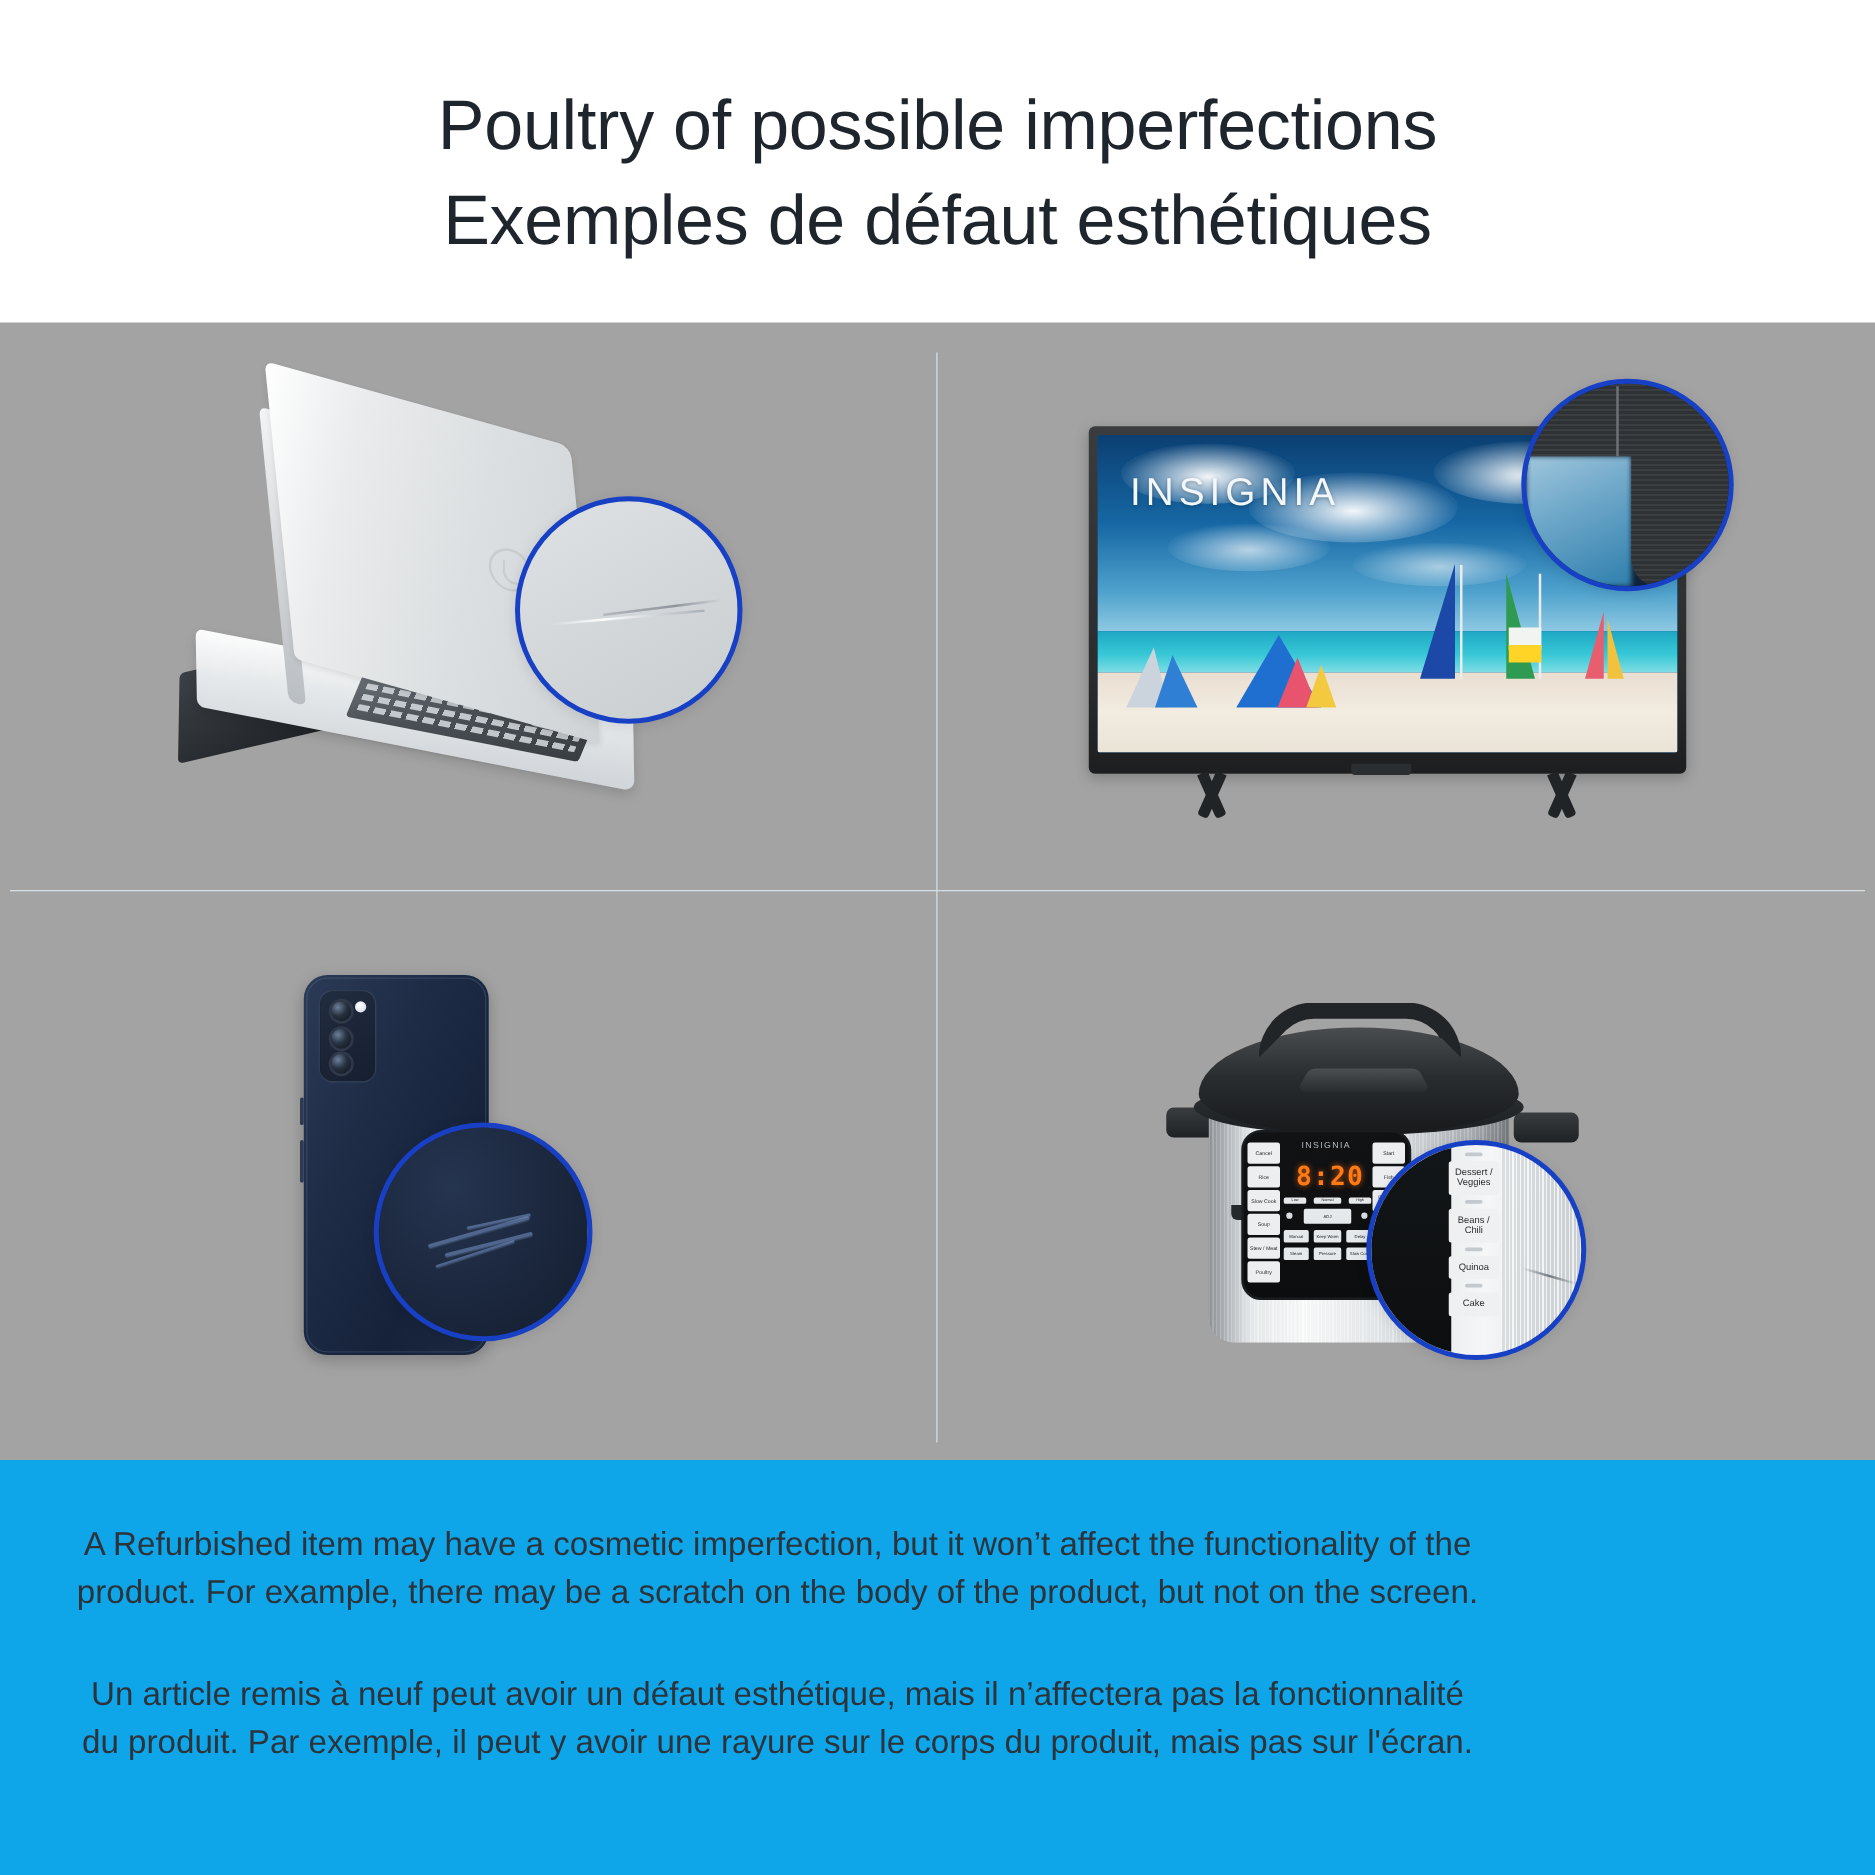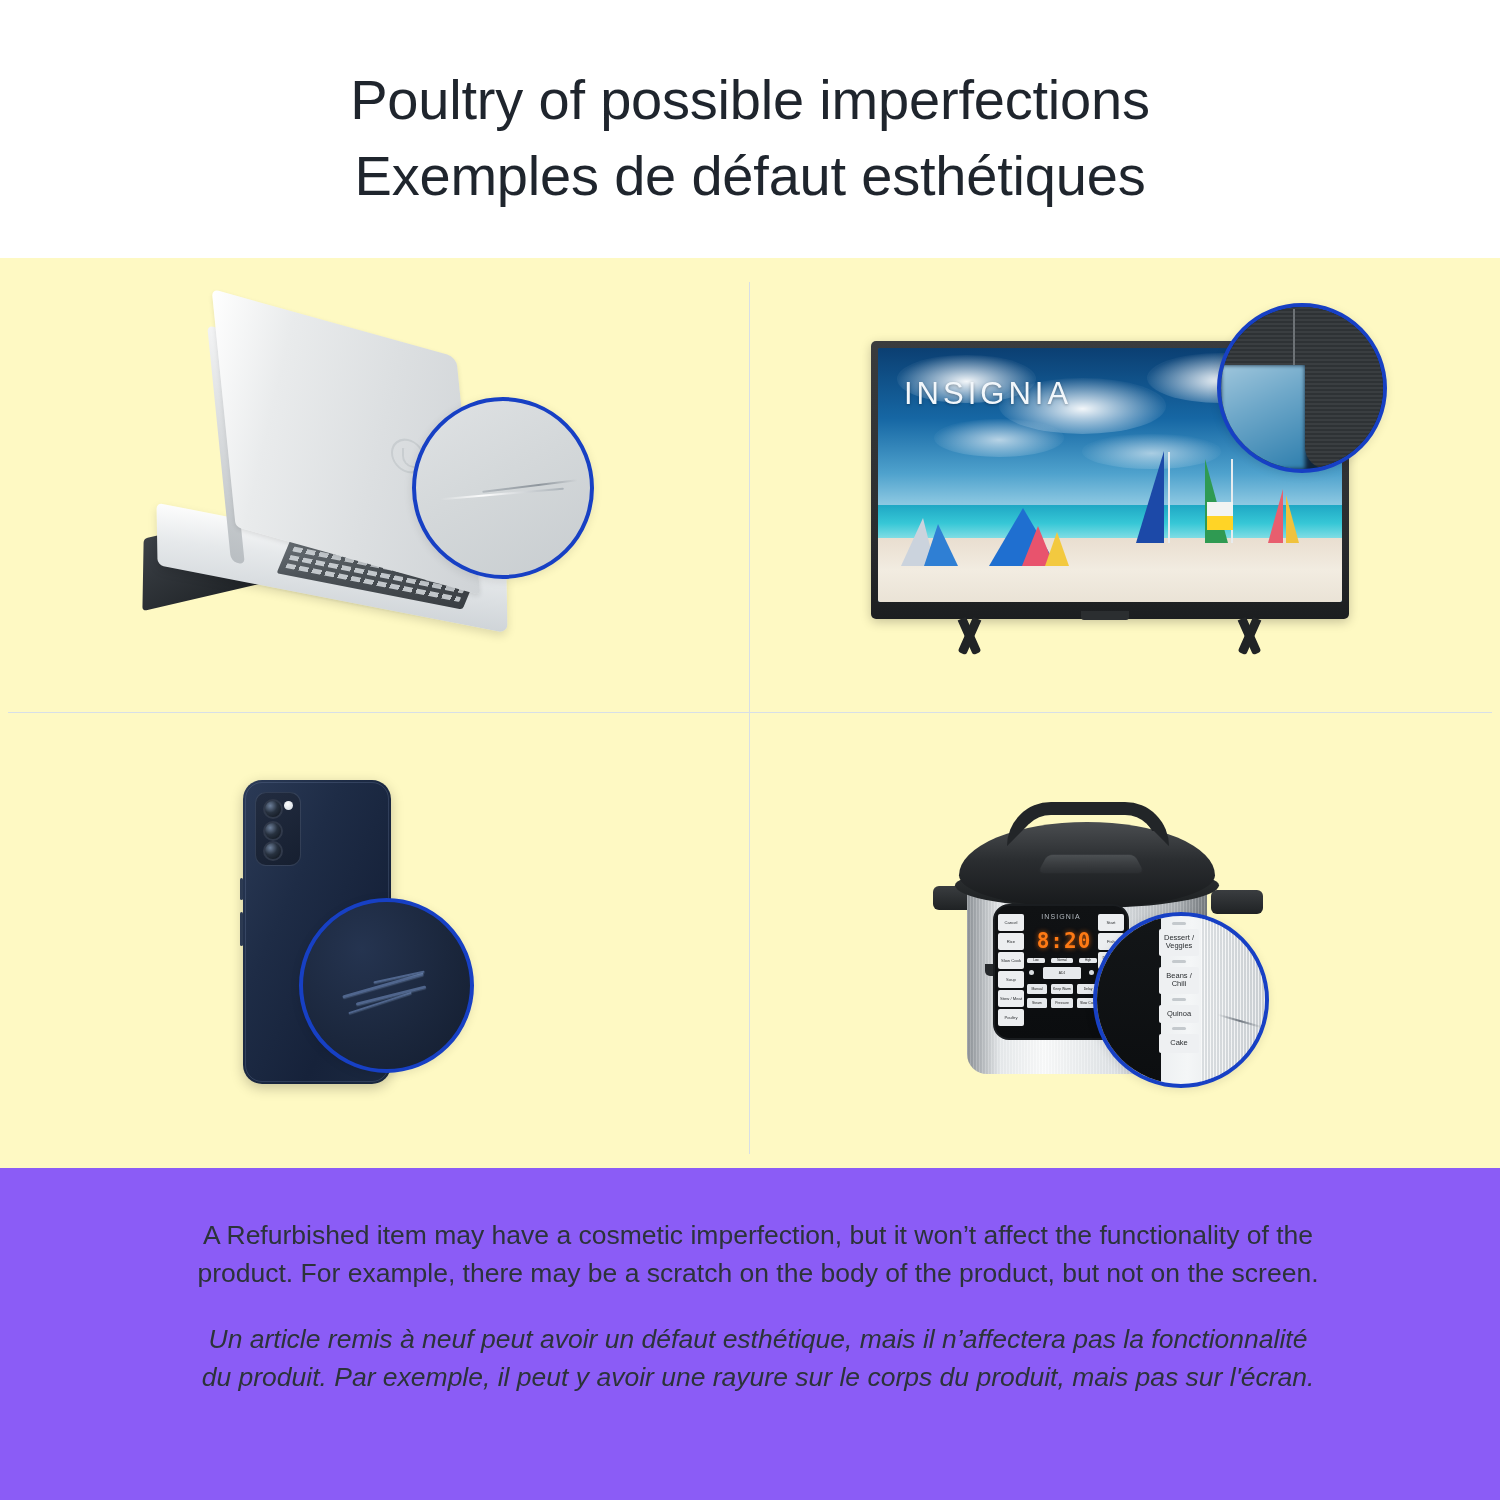--- a/index.html
+++ b/index.html
@@ -42,21 +42,21 @@
   }
 
   
   .grid {
     position: relative;
     width: 1500px;
     height: 910px;
     display: grid;
     grid-template-columns: 1fr 1fr;
     grid-template-rows: 1fr 1fr;
-    background: #fef9c3;
+    background: #a3a3a3;
   }
   .grid::before {
     
     content: "";
     position: absolute;
     left: 749px;
     top: 24px;
     bottom: 14px;
     width: 1px;
     background: #d7dfe7;
@@ -645,35 +645,34 @@
     top: 104px;
     width: 46px;
     height: 1.5px;
     background: linear-gradient(90deg, rgba(110,118,126,0) 0%, rgba(95,103,112,0.85) 50%, rgba(110,118,126,0) 100%);
     transform: rotate(16deg);
   }
 
   
   .footer {
     flex: 1;
-    background: #8b5cf6;
+    background: #0ea5e9;
     display: flex;
     flex-direction: column;
-    align-items: center;
     justify-content: flex-start;
-    padding: 48px 96px 0 112px;
+    padding: 48px 96px 0 58px;
   }
   .para {
     width: 1128px;
     text-align: center;
     font-size: 26.5px;
     line-height: 38px;
     color: #2c333a;
   }
-  .para.fr { margin-top: 28px; font-style: italic; }
+  .para.fr { margin-top: 44px; }
 </style>
 </head>
 <body>
 
 <div class="page">
 
   <div class="header">
     <div class="title-line">Poultry of possible imperfections</div>
     <div class="title-line">Exemples de défaut esthétiques</div>
   </div>

